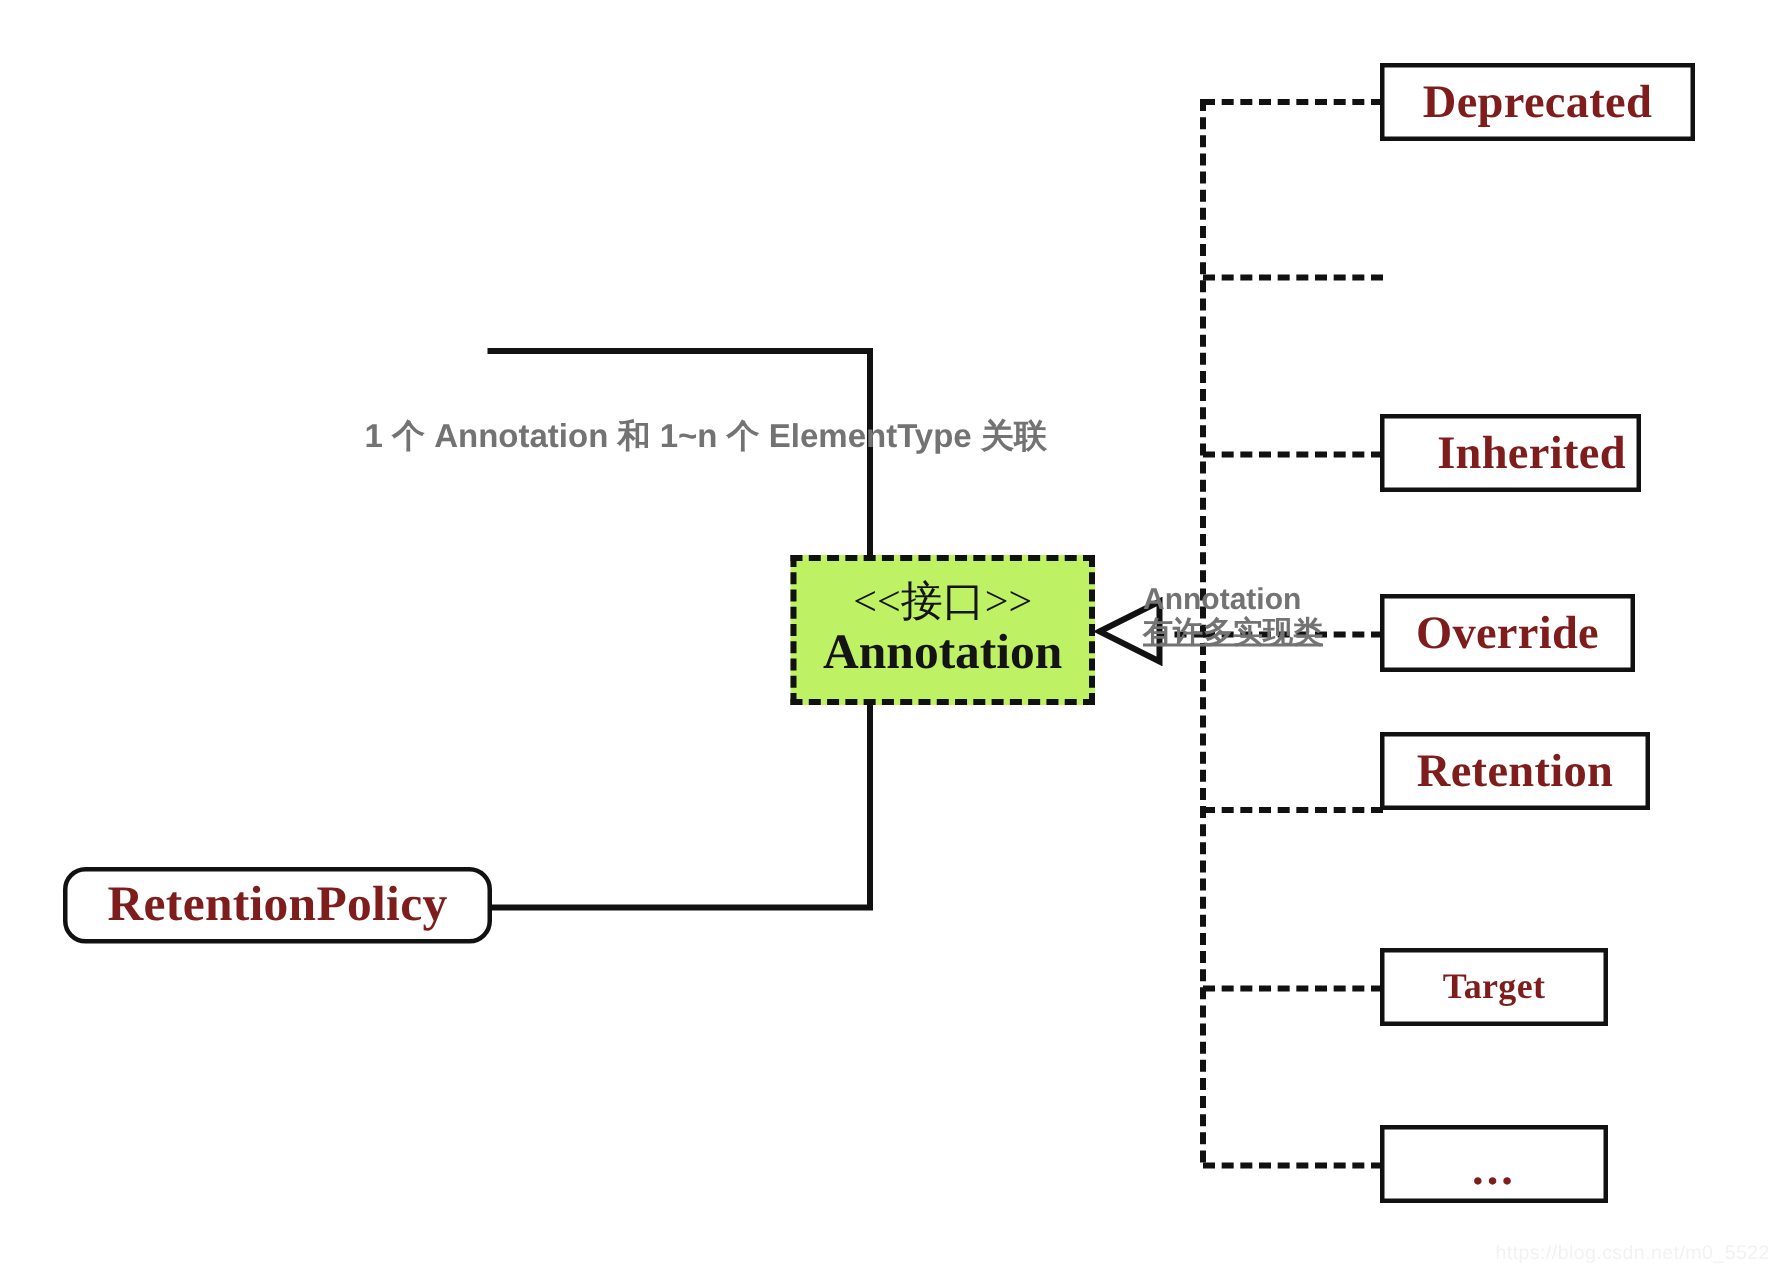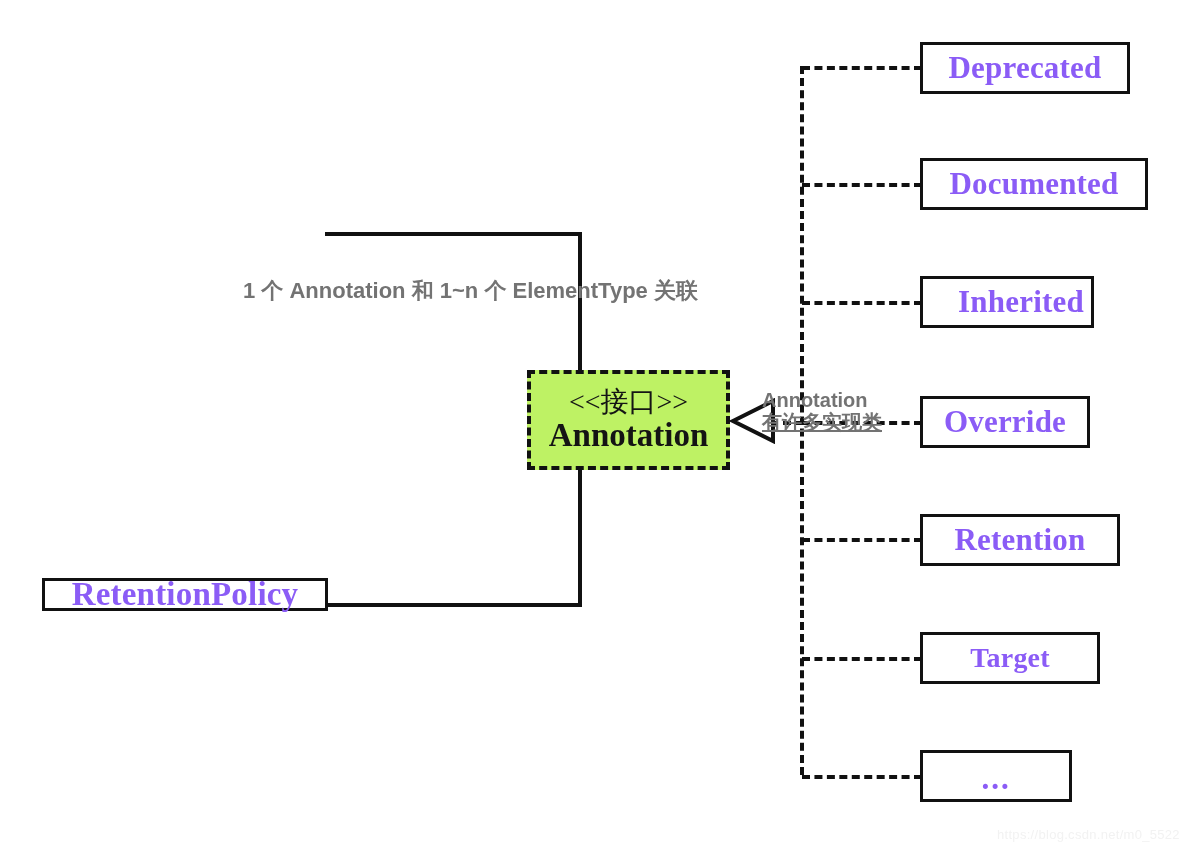--- a/index.html
+++ b/index.html
@@ -20,41 +20,42 @@
   .cbox {
     position: absolute;
     box-sizing: border-box;
     border: 3px solid #111111;
     background: #ffffff;
     display: flex;
     align-items: center;
     justify-content: center;
     font-family: "Liberation Serif", "DejaVu Serif", serif;
     font-weight: bold;
-    color: #8b5cf6;
+    color: #7f1d1d;
     letter-spacing: 0.2px;
     white-space: nowrap;
   }
 
   #box-elementtype {
     left: 83px;  top: 209px;  width: 242px; height: 50px;
     font-size: 33px;
   }
   #box-retentionpolicy {
-    left: 42px;  top: 578px;  width: 286px; height: 33px;
+    left: 42px;  top: 578px;  width: 286px; height: 51px;
     font-size: 33px;
+    border-radius: 15px;
   }
 
   
   #box-deprecated   { left: 920px; top: 42px;  width: 210px; height: 52px; font-size: 31px; }
   #box-documented   { left: 920px; top: 158px; width: 228px; height: 52px; font-size: 31px; }
   #box-inherited    { left: 920px; top: 276px; width: 174px; height: 52px; font-size: 31px; padding-left: 28px; }
   #box-override     { left: 920px; top: 396px; width: 170px; height: 52px; font-size: 31px; text-align: right; }
-  #box-retention    { left: 920px; top: 514px; width: 200px; height: 52px; font-size: 31px; }
-  #box-target       { left: 920px; top: 632px; width: 180px; height: 52px; font-size: 28px; }
+  #box-retention    { left: 920px; top: 488px; width: 180px; height: 52px; font-size: 31px; }
+  #box-target       { left: 920px; top: 632px; width: 152px; height: 52px; font-size: 24px; }
   #box-ellipsis     { left: 920px; top: 750px; width: 152px; height: 52px; font-size: 31px;
                       align-items: flex-end; padding-bottom: 2px; letter-spacing: 2px; }
 
   
   #box-annotation {
     position: absolute;
     left: 527px; top: 370px;
     width: 203px; height: 100px;
     box-sizing: border-box;
     border: 4px dashed #111111;
@@ -196,23 +197,20 @@
   </div>
 
   <div id="box-annotation">
     <span class="stereotype">&lt;&lt;接口&gt;&gt;</span>
     <span class="iname">Annotation</span>
   </div>
 
   <div class="cbox" id="box-deprecated">
     <span>Deprecated</span>
   </div>
-  <div class="cbox" id="box-documented">
-    <span>Documented</span>
-  </div>
   <div class="cbox" id="box-inherited">
     <span>Inherited</span>
   </div>
   <div class="cbox" id="box-override">
     <span>Override</span>
   </div>
   <div class="cbox" id="box-retention">
     <span>Retention</span>
   </div>
   <div class="cbox" id="box-target">

